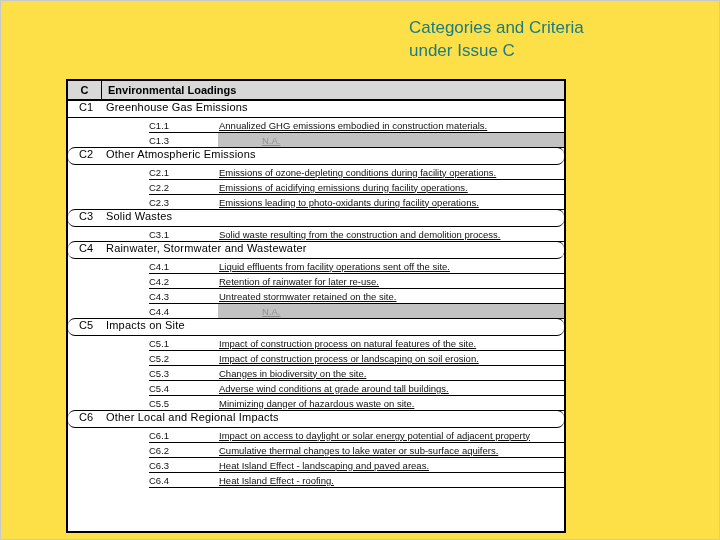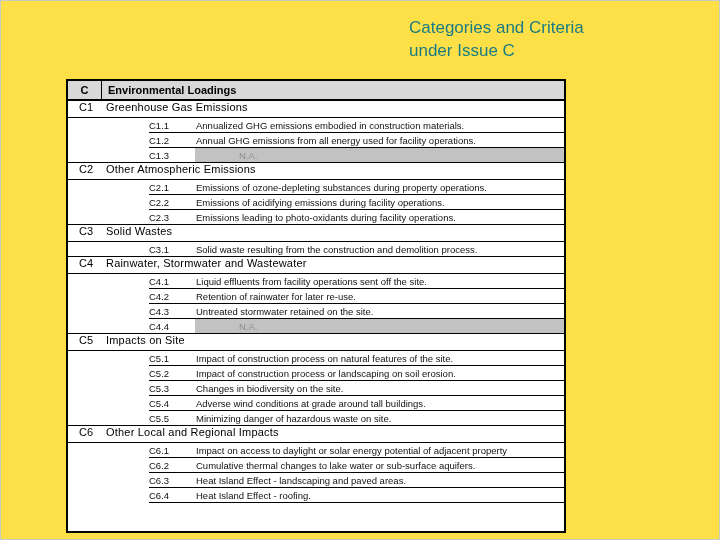--- a/index.html
+++ b/index.html
@@ -61,48 +61,50 @@
     padding-left: 6px;
   }
   .cat-row {
     display: flex;
     align-items: flex-start;
     height: 16px;
     border-bottom: 1px solid var(--border, #000);
     font-size: 11px;
     color: #000;
   }
-  .crit-row + .cat-row { border-top: 1px solid var(--border, #000); margin-top: -1px; }
+  .crit-row + .cat-row { border-top: 1px solid var(--border, #000); margin-top: -1px; border-radius: 7px; }
   .cat-code {
     flex: none;
     width: 27px;
     padding-left: 11px;
   }
   .cat-label { padding-left: 0px; letter-spacing: 0.2px; }
   .crit-row {
     display: flex;
     align-items: center;
     height: 14px;
     margin-left: 81px;
     border-bottom: 1px solid var(--border, #000);
     font-size: 9.5px;
     color: #111;
+    gap: 23px;
   }
   .crit-code {
     flex: none;
     width: 46px;
   }
   .crit-text {
     flex: 1;
     align-self: stretch;
     display: flex;
     align-items: center;
     padding-left: 1px;
     white-space: nowrap;
     overflow: hidden;
+    text-decoration: underline;
   }
   .crit-text.na {
     background: var(--na-bg, #c2c2c2);
     color: var(--na-text, #8f8f8f);
     padding-left: 44px;
   }
 </style>
 </head>
 <body>
 
@@ -121,34 +123,30 @@
     <div id="tbody">
         <div class="cat-row">
           <span class="cat-code">C1</span>
           <span class="cat-label">Greenhouse Gas Emissions</span>
         </div>
         <div class="crit-row">
           <span class="crit-code">C1.1</span>
           <span class="crit-text">Annualized GHG emissions embodied in construction materials.</span>
         </div>
         <div class="crit-row">
-          <span class="crit-code">C1.2</span>
-          <span class="crit-text">Annual GHG emissions from all energy used for facility operations.</span>
-        </div>
-        <div class="crit-row">
           <span class="crit-code">C1.3</span>
           <span class="crit-text na">N.A.</span>
         </div>
         <div class="cat-row">
           <span class="cat-code">C2</span>
           <span class="cat-label">Other Atmospheric Emissions</span>
         </div>
         <div class="crit-row">
           <span class="crit-code">C2.1</span>
-          <span class="crit-text">Emissions of ozone-depleting substances during property operations.</span>
+          <span class="crit-text">Emissions of ozone-depleting conditions during facility operations.</span>
         </div>
         <div class="crit-row">
           <span class="crit-code">C2.2</span>
           <span class="crit-text">Emissions of acidifying emissions during facility operations.</span>
         </div>
         <div class="crit-row">
           <span class="crit-code">C2.3</span>
           <span class="crit-text">Emissions leading to photo-oxidants during facility operations.</span>
         </div>
         <div class="cat-row">

